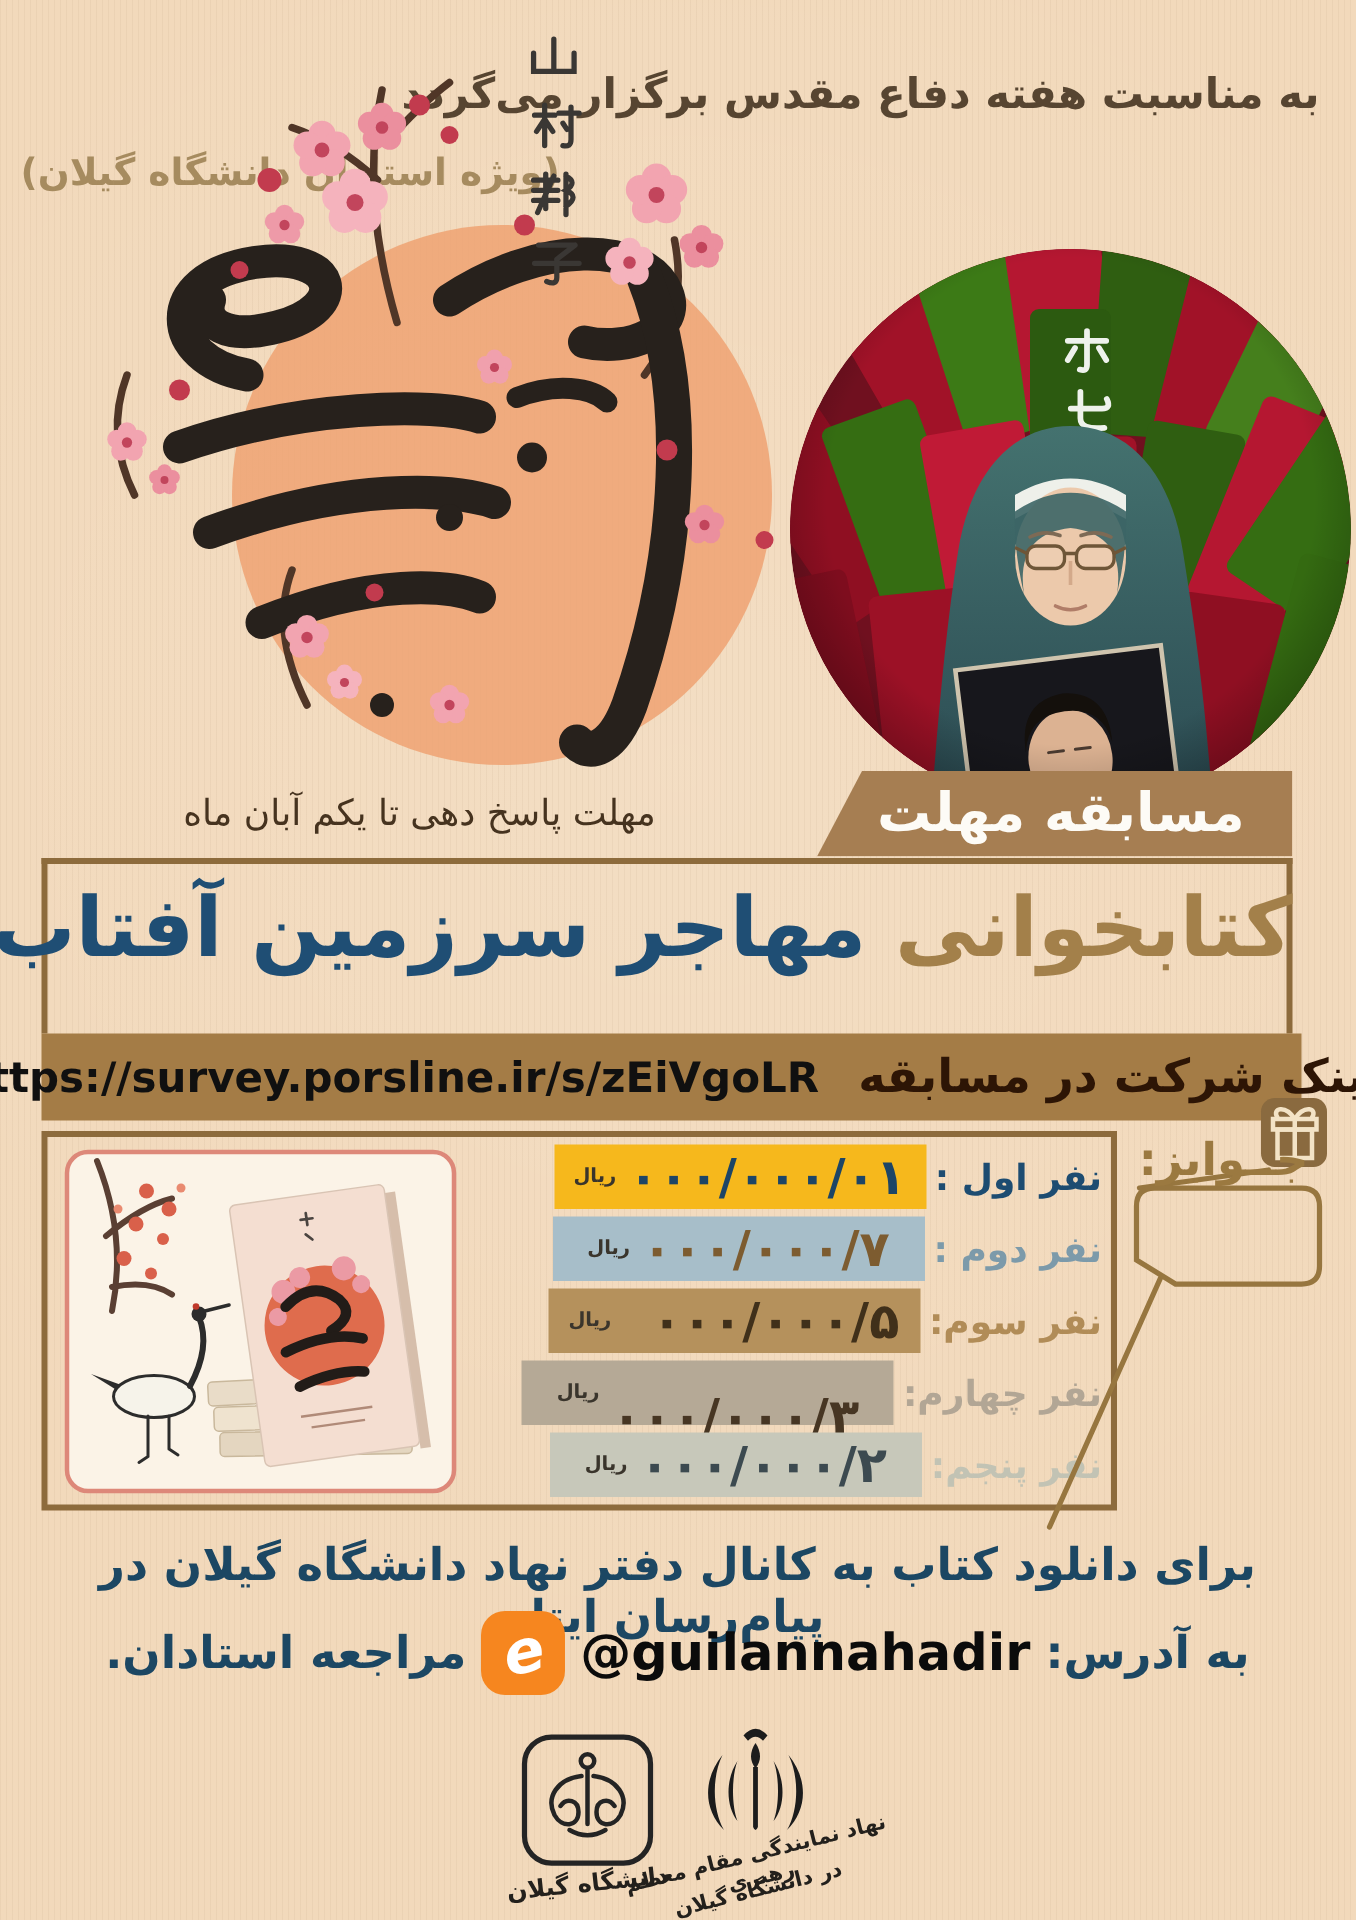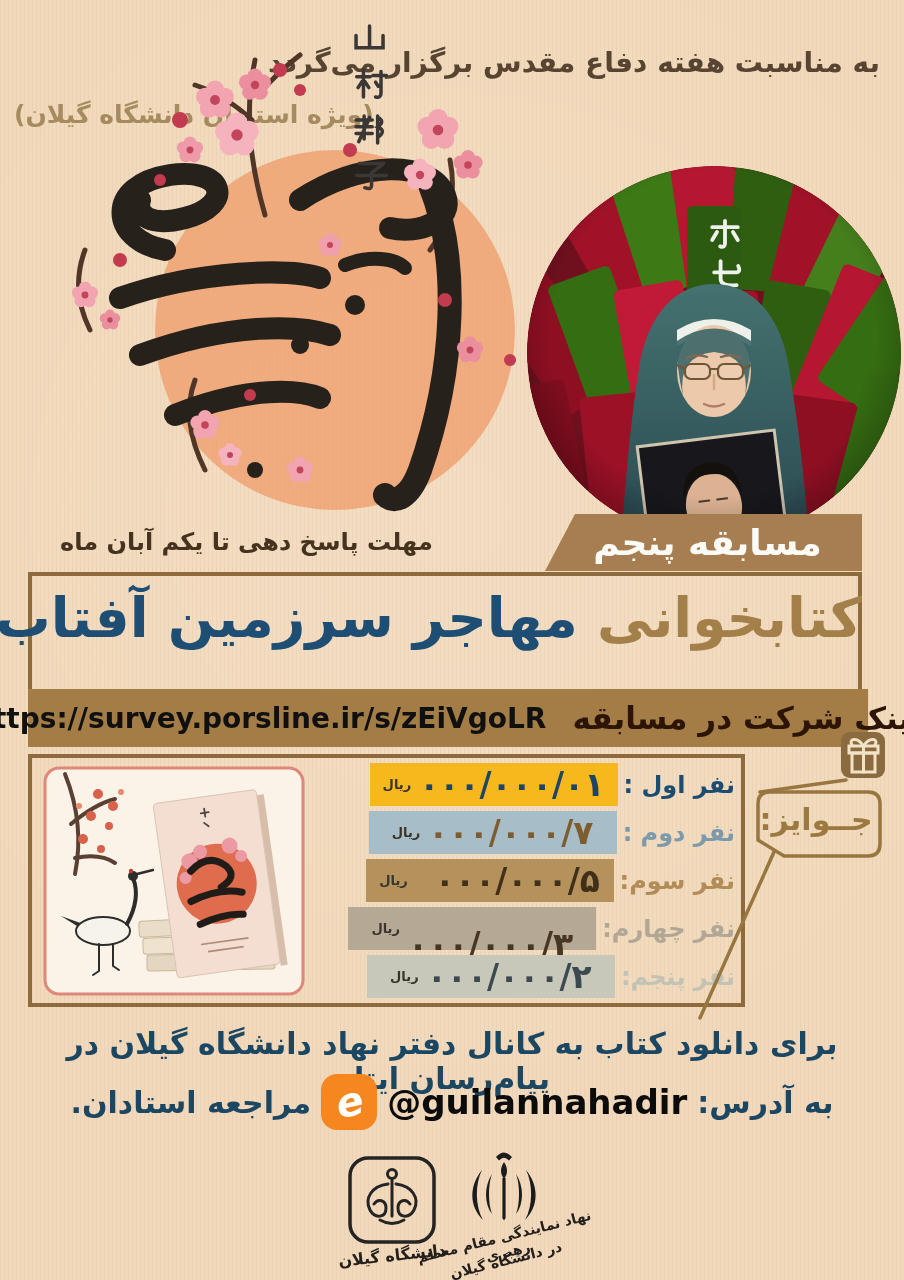--- a/index.html
+++ b/index.html
@@ -24,22 +24,22 @@
 
   
   .photo-wrap{left:527px; top:166px; width:374px; height:374px; border-radius:50%; overflow:hidden; z-index:2;}
 
   
   .badge{left:545px; top:514px; width:317px; height:57px; background:#a67e52; z-index:5;
     clip-path:polygon(30px 0, 100% 0, 100% 100%, 0 100%);
     display:flex; align-items:center; justify-content:center;
     color:#fdfbf6; font-size:36px; font-weight:bold; padding-left:8px; box-sizing:border-box;}
 
-  .deadline{left:60px; top:528px; width:440px; text-align:left;
-    font-size:24px; font-weight:bold; color:#46331f; z-index:4;}
+  .deadline{left:60px; top:528px; width:440px; text-align:center;
+    font-size:24px; font-weight:normal; color:#46331f; z-index:4;}
 
   
   .hline{background:#8d6b3c; height:4px; z-index:3;}
   .vline{background:#8d6b3c; width:4px; z-index:3;}
   .main-title{left:30px; top:586px; width:832px; text-align:center; z-index:4;
     font-size:55px; font-weight:bold; white-space:nowrap; letter-spacing:-1px;}
   .t-gold{color:#a3804a;} .t-navy{color:#1f4e74;}
 
   
   .link-bar{left:28px; top:689px; width:840px; height:58px; background:#a47c46; z-index:4;
@@ -56,21 +56,21 @@
   .pbox{width:248px; height:43px; display:flex; align-items:center; justify-content:center; gap:8px; direction:rtl;}
   .amt{font-size:33px; font-weight:bold; direction:rtl; unicode-bidi:bidi-override; line-height:1;}
   .unit{font-size:13px; font-weight:bold; color:#3a352c;}
   .r1 .plabel{color:#1d4c71;} .r1 .pbox{background:#f6b81c;} .r1 .amt{color:#1d4566;}
   .r2 .plabel{color:#7c9aaa;} .r2 .pbox{background:#a7bec9;} .r2 .amt{color:#7d5c30;}
   .r3 .plabel{color:#b18c57;} .r3 .pbox{background:#b5915c;} .r3 .amt{color:#40301a;margin-left:19px;}
   .r4 .plabel{color:#b2a695;} .r4 .pbox{background:#b5a996;} .r4 .amt{color:#473623;margin-top:32px;}
   .r5 .plabel{color:#c2c3b4;} .r5 .pbox{background:#c7c8ba;} .r5 .amt{color:#3c4a50;}
 
   .callout-svg{left:690px; top:700px; width:214px; height:320px; z-index:4;}
-  .prizes-word{left:758px; top:802px; width:116px; text-align:center; z-index:5;
+  .prizes-word{left:758px; top:756px; width:116px; text-align:center; z-index:5;
     font-size:30px; font-weight:bold; color:#9b7940;}
 
   
   .foot1{left:20px; top:1026px; width:864px; text-align:center;
     font-size:30px; font-weight:bold; color:#1c4763; z-index:2;}
   .foot2{left:20px; top:1074px; width:864px; display:flex; align-items:center; justify-content:center; gap:10px;
     direction:rtl; z-index:2;}
   .foot2 .fnavy{font-size:30px; font-weight:bold; color:#1c4763; white-space:nowrap;}
   .handle{font-size:34px; font-weight:bold; color:#0b0b0b; direction:ltr; white-space:nowrap;}
   .eitaa{width:56px; height:56px; border-radius:16px; background:#f6861f;
@@ -260,21 +260,21 @@
             </g>
             <path d="M150,436 L152,400 Q187,366 222,400 L224,436 Z" fill="#23262b"></path>
           </g>
         </g>
         <rect width="374" height="374" fill="url(#vg)"></rect>
       </g>
     </svg>
   </div>
 
   <div class="abs badge">
-    <span>مسابقه پنجم</span>
+    <span>مسابقه مهلت</span>
   </div>
 
   <div class="abs deadline">مهلت پاسخ دهی تا یکم آبان ماه</div>
 
   <div class="abs hline" style="left:28px; top:572px; width:834px;"></div>
   <div class="abs vline" style="left:28px; top:572px; height:117px;"></div>
   <div class="abs vline" style="left:858px; top:572px; height:117px;"></div>
 
   <div class="abs main-title">
     <span class="t-gold">کتابخوانی</span>

